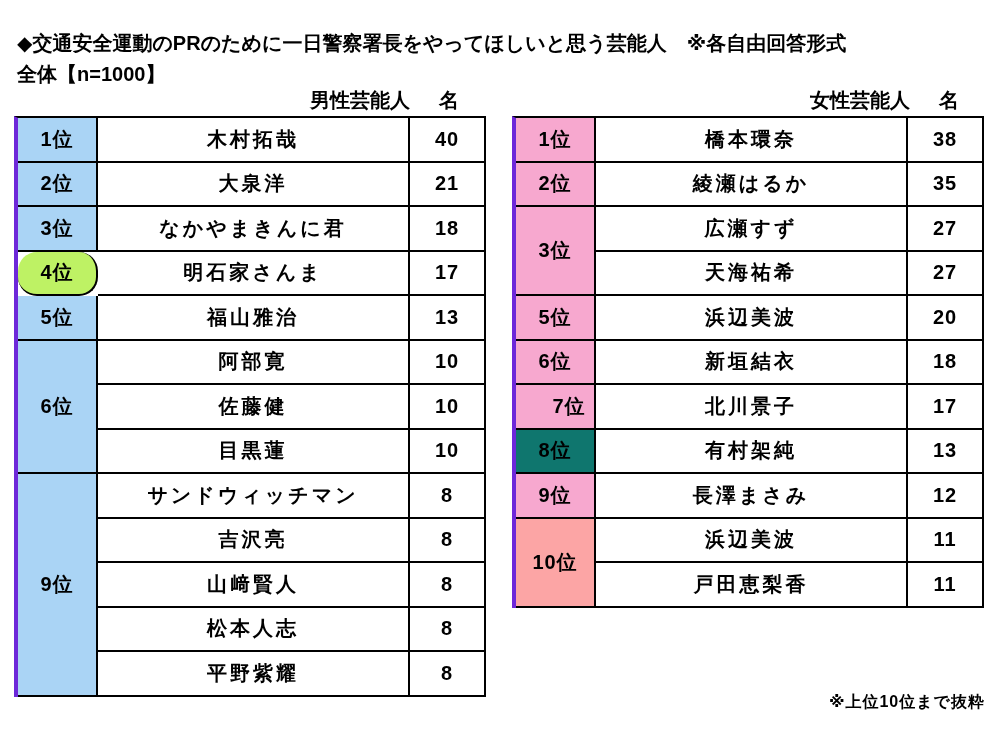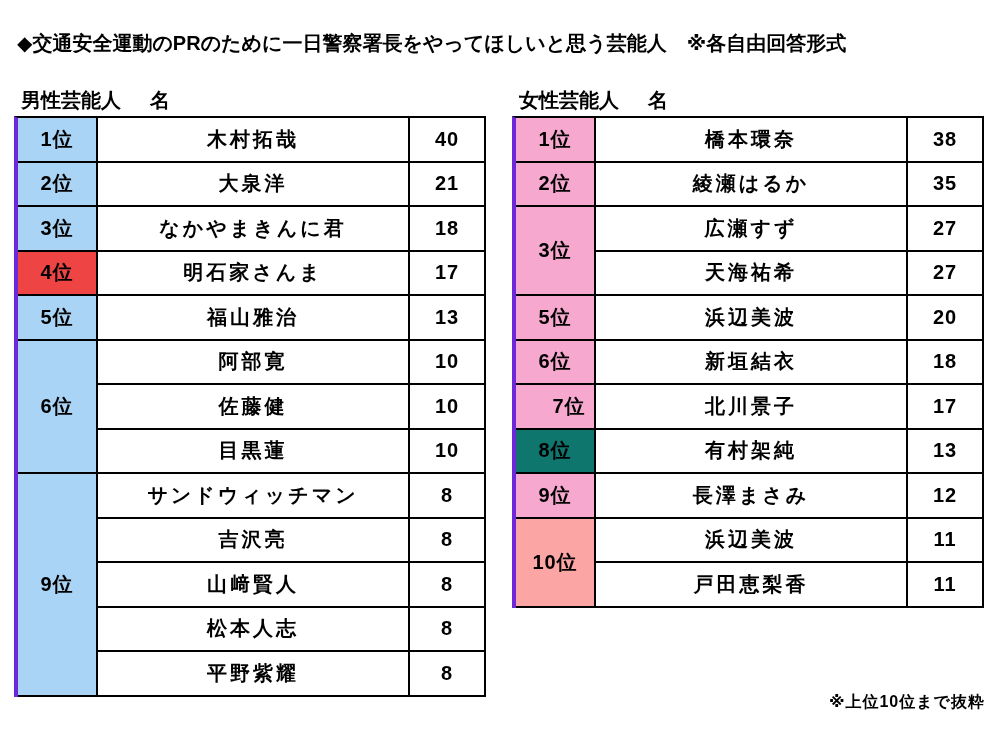--- a/index.html
+++ b/index.html
@@ -17,21 +17,21 @@
     font-size: 20px;
     line-height: 31px;
     font-weight: bold;
     white-space: nowrap;
   }
   .col-header {
     position: absolute;
     top: 86px;
     height: 28px;
     display: flex;
-    justify-content: flex-start;
+    justify-content: flex-end;
     align-items: flex-end;
     font-size: 20px;
   }
   .col-header .hdr-left { padding-left: 7px; }
   .col-header .hdr-unit { width: 78px; text-align: center; }
   #male-header { left: 14px; width: 474px; }
   #female-header { left: 512px; width: 476px; }
 
   table.rank-table {
     position: absolute;
@@ -64,20 +64,21 @@
     font-size: 16px;
     font-weight: bold;
     letter-spacing: 1px;
   }
 </style>
 </head>
 <body>
 
 <div class="title">
   <div>◆交通安全運動のPRのために一日警察署長をやってほしいと思う芸能人　※各自由回答形式</div>
+  <div>全体【n=1000】</div>
 </div>
 
 <div class="col-header" id="male-header">
   <span class="hdr-left">男性芸能人</span>
   <span class="hdr-unit">名</span>
 </div>
 
 <div class="col-header" id="female-header">
   <span class="hdr-left">女性芸能人</span>
   <span class="hdr-unit">名</span>
@@ -94,21 +95,21 @@
         <td class="rank" rowspan="1" style="background: rgb(170, 212, 245);">2位</td>
         <td class="name">大泉洋</td>
         <td class="count">21</td>
       </tr>
       <tr>
         <td class="rank" rowspan="1" style="background: rgb(170, 212, 245);">3位</td>
         <td class="name">なかやまきんに君</td>
         <td class="count">18</td>
       </tr>
       <tr>
-        <td class="rank" rowspan="1" style="background: #ef4444;">4位</td>
+        <td class="rank" rowspan="1" style="background: #bef264; border-radius: 19px;">4位</td>
         <td class="name">明石家さんま</td>
         <td class="count">17</td>
       </tr>
       <tr>
         <td class="rank" rowspan="1" style="background: rgb(170, 212, 245);">5位</td>
         <td class="name">福山雅治</td>
         <td class="count">13</td>
       </tr>
       <tr>
         <td class="rank" rowspan="3" style="background: rgb(170, 212, 245);">6位</td>

